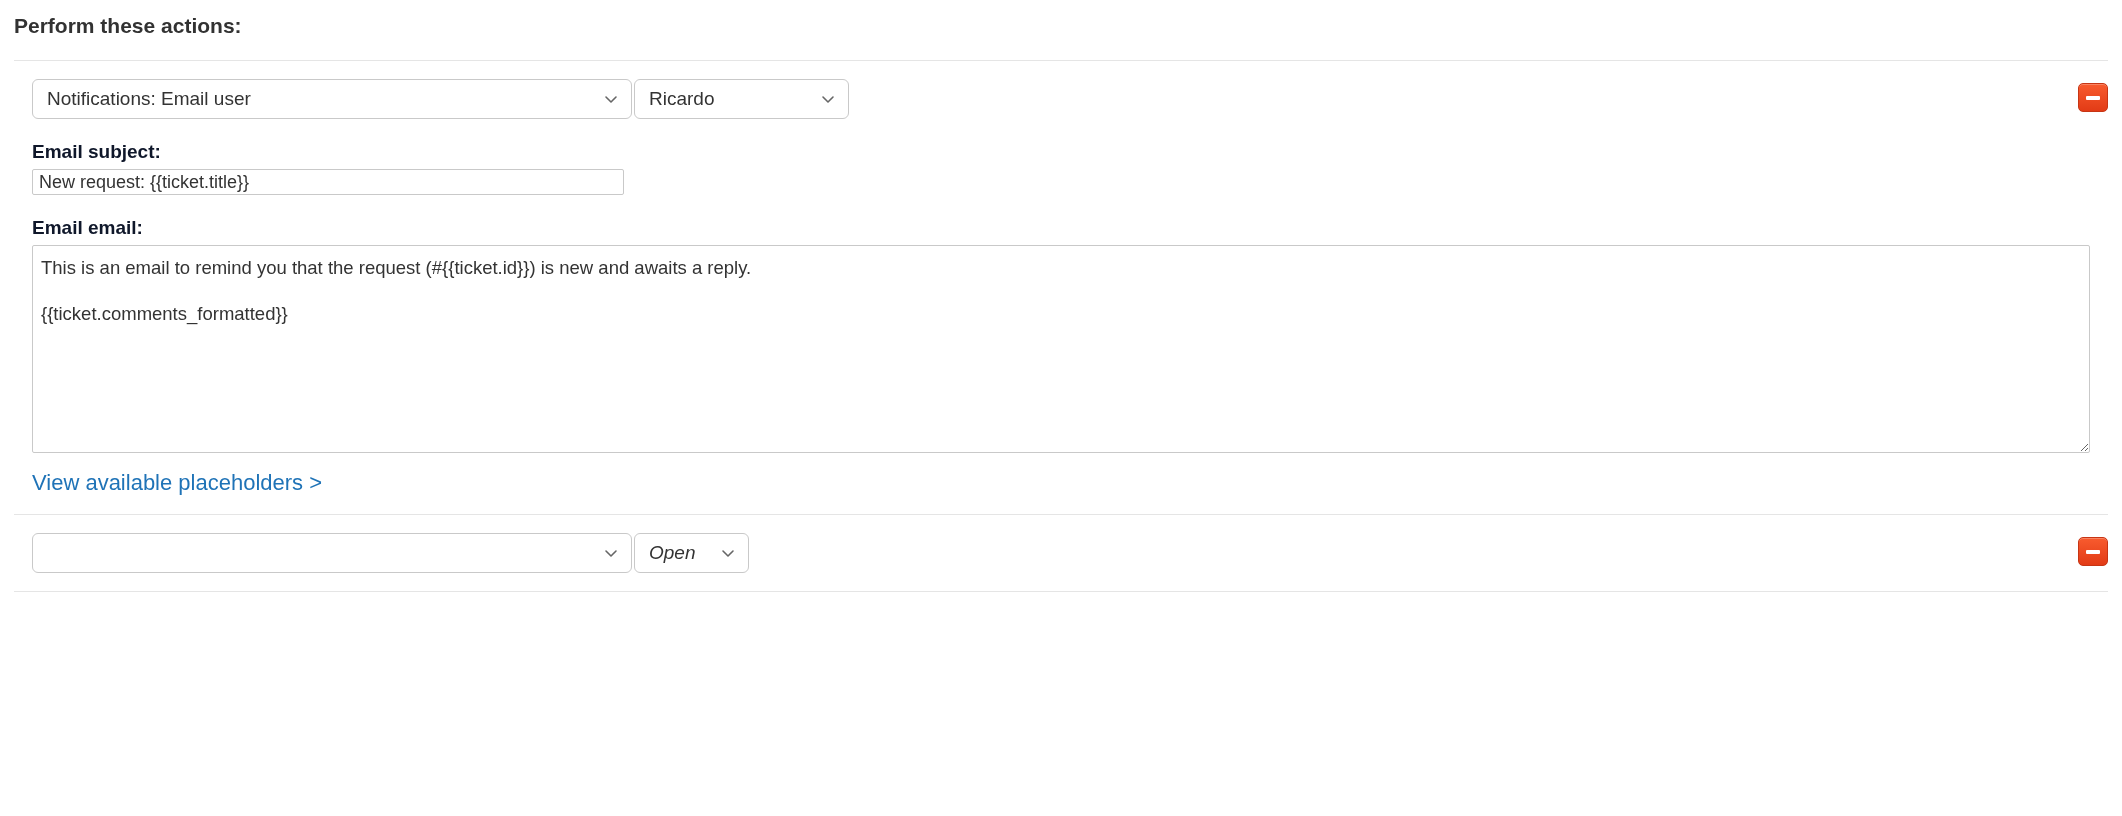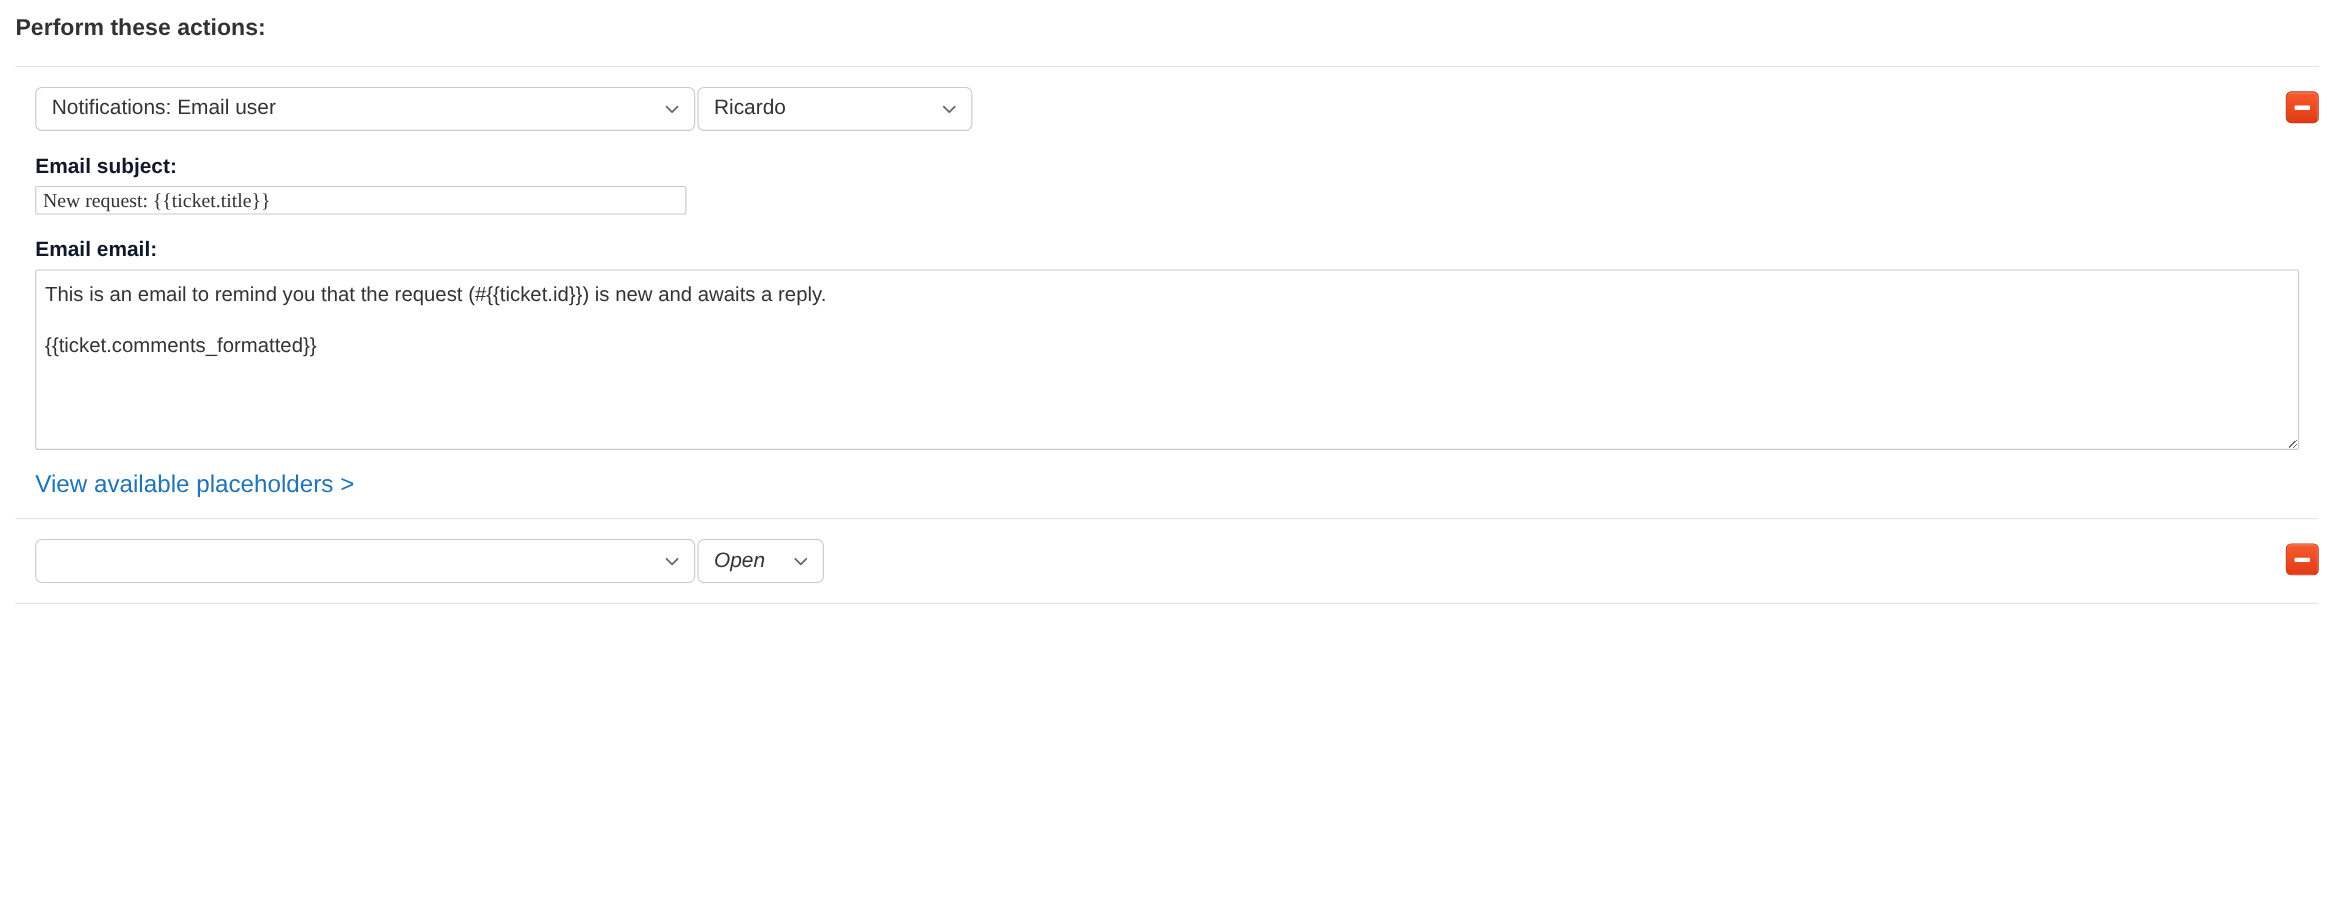--- a/index.html
+++ b/index.html
@@ -54,49 +54,49 @@
   }
   .chev {
     position: absolute;
     right: 12px;
     top: 50%;
     transform: translateY(-50%);
     pointer-events: none;
   }
   .chev svg { display: block; }
   .w-600 { width: 600px; }
-  .w-215 { width: 250px; }
+  .w-215 { width: 215px; }
   .w-114 { width: 115px; font-style: italic; }
   .label {
     font-size: 19px;
     font-weight: 600;
     color: #0f172a;
     margin: 0 0 6px 0;
     padding-left: 18px;
   }
   .text-input {
     margin-left: 18px;
     margin-bottom: 22px;
   }
   .text-input input {
     width: 592px;
     height: 26px;
     font-size: 18px;
     padding: 0 6px;
     border: 1px solid #c9c9c9;
     border-radius: 2px;
-    font-family: Liberation Serif, serif;
+    font-family: Liberation Sans, sans-serif;
     color: #333;
   }
   .textarea-wrap {
     padding: 0 18px 12px 18px;
   }
   .textarea-wrap textarea {
     width: 100%;
-    height: 164px;
+    height: 208px;
     font-size: 18.5px;
     line-height: 1.25;
     padding: 10px 8px;
     border: 1px solid #c9c9c9;
     border-radius: 2px;
     font-family: inherit;
     color: #333;
     resize: both;
   }
   .link {

